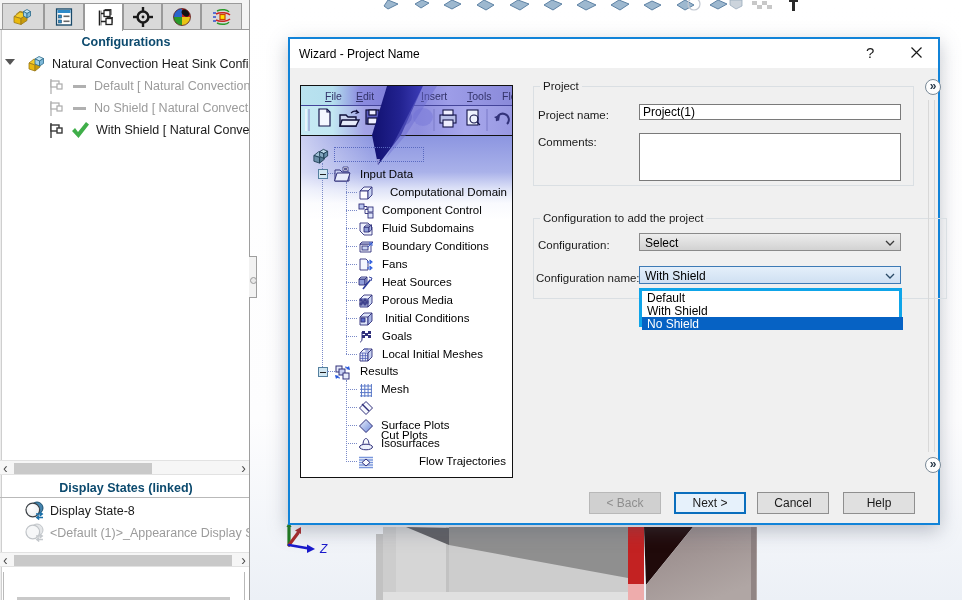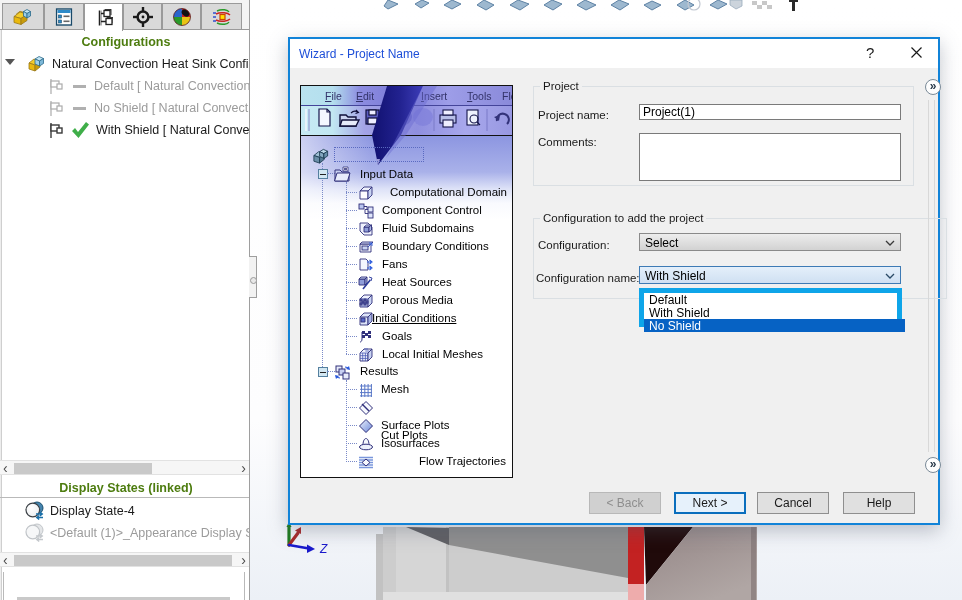--- a/index.html
+++ b/index.html
@@ -9,33 +9,33 @@
 
 #gfx { left:250px; top:0; width:712px; height:600px;
   background:linear-gradient(180deg,#ffffff 0%,#fdfdfe 70%,#ecf0f6 100%); }
 
 #lpanel { left:0; top:0; width:250px; height:600px; background:#fff; border-right:1px solid #9e9e9e; overflow:hidden; }
 #tabbar { left:0; top:0; width:250px; height:30px; background:#f4f4f4; }
 .tab { position:absolute; top:3px; height:27px; background:#d9d9d9; border:1px solid #9a9a9a; border-bottom:none; }
 .tabline { position:absolute; top:29px; height:1px; background:#9a9a9a; }
 .tab.active { background:#ffffff; height:28px; z-index:3; }
 .ticon { position:absolute; left:50%; top:50%; transform:translate(-50%,-50%); }
-.hdr { position:absolute; left:4px; width:244px; text-align:center; font-weight:bold; font-size:12.5px; color:#4d7c0f; }
+.hdr { position:absolute; left:4px; width:244px; text-align:center; font-weight:bold; font-size:12.5px; color:#0c4a6e; }
 .trow { position:absolute; font-size:12.5px; white-space:nowrap; }
 .gray { color:#9b9b9b; }
 .blk { color:#1a1a1a; }
 
 .sbar { position:absolute; left:0; width:249px; height:15px; background:#f6f6f6; border-top:1px solid #e2e2e2; border-bottom:1px solid #e2e2e2; }
 .sthumb { position:absolute; top:2px; height:11px; background:#c9c9c9; }
 .sarr { position:absolute; top:0px; font-size:14px; color:#4a4a4a; line-height:14px; }
 
 #dlg { left:288px; top:37px; width:652px; height:488px; background:#f0f0f0;
   border:2px solid #1183d8; box-shadow:0 6px 18px rgba(80,90,110,0.35); }
 #dtitle { left:0; top:0; width:100%; height:29px; background:#ffffff; }
-#dtitle .t { position:absolute; left:9px; top:8px; font-size:12px; color:#1d4ed8; }
+#dtitle .t { position:absolute; left:9px; top:8px; font-size:12px; color:#000000; }
 #dtitle .q { position:absolute; left:576px; top:5px; font-size:15px; color:#1a1a1a; }
 
 #wimg { left:10px; top:46px; width:213px; height:393px; border:1px solid #111; background:#fff; overflow:hidden; }
 .wtree { position:absolute; font-size:11.5px; color:#000; white-space:nowrap; }
 
 .grp { position:absolute; border:1px solid #dadfe3; }
 .glabel { position:absolute; top:-7px; left:6px; background:#f0f0f0; padding:0 3px; font-size:11.5px; color:#1a1a1a; }
 .lbl { position:absolute; font-size:11.5px; color:#1a1a1a; white-space:nowrap; }
 .tfield { position:absolute; background:#fff; border:1px solid #7a7a7a; font-size:12px; color:#000; padding-left:3px; }
 .combo { position:absolute; height:18px; border:1px solid #8a8a8a; font-size:12px; color:#000;
@@ -242,21 +242,21 @@
           <stop offset="0" stop-color="#ffffff"></stop>
             <stop offset="0.75" stop-color="#eceef0"></stop>
             <stop offset="1" stop-color="#c8ccd0"></stop>
         </radialGradient>
       </defs>
       <circle cx="12" cy="7" r="6" fill="#4584ae" stroke="#1d5170" stroke-width="1"></circle>
       <circle cx="7.8" cy="9" r="6.8" fill="url(#ds1)" stroke="#3a3f44" stroke-width="1.2"></circle>
       <path d="M11,13 h6 m-2.2,-2 l2.5,2 l-2.5,2" stroke="#1a6fa8" stroke-width="1.4" fill="none"></path>
       <path d="M18,16.5 h-6 m2.2,-2 l-2.5,2 l2.5,2" stroke="#1a6fa8" stroke-width="1.4" fill="none"></path>
     </svg>
-    <div class="trow blk" style="left:50px;top:504px;">Display State-4</div>
+    <div class="trow blk" style="left:50px;top:504px;">Display State-8</div>
     <svg class="abs" style="left:25px;top:523px;" width="20" height="19" viewBox="0 0 20 19">
       <circle cx="12" cy="7" r="6" fill="#e4e6e8" stroke="#c2c6ca" stroke-width="1"></circle>
       <circle cx="7.8" cy="9" r="6.8" fill="#f6f7f8" stroke="#c0c4c8" stroke-width="1.2"></circle>
       <path d="M11,13 h6 m-2.2,-2 l2.5,2 l-2.5,2" stroke="#c4c8cc" stroke-width="1.4" fill="none"></path>
       <path d="M18,16.5 h-6 m2.2,-2 l-2.5,2 l2.5,2" stroke="#c4c8cc" stroke-width="1.4" fill="none"></path>
     </svg>
     <div class="trow gray" style="left:50px;top:526px;">&lt;Default (1)&gt;_Appearance Display Sta</div>
 
     <div class="abs" style="left:3px;top:572px;width:1px;height:28px;background:#b9b9b9;"></div>
     <div class="abs" style="left:244px;top:572px;width:1px;height:28px;background:#b9b9b9;"></div>
@@ -452,21 +452,21 @@
         <rect x="2" y="10" width="2" height="2" fill="#6a76c0"></rect>
           <rect x="6" y="10" width="2" height="2" fill="#6a76c0"></rect>
       </svg>
       <div class="wtree" style="left:81px;top:208px;">Porous Media</div>
       <svg class="abs" style="left:57px;top:225px;" width="16" height="16" viewBox="0 0 16 16" stroke="#30307a" stroke-width="0.9">
         <polygon points="2,6 6,2 14,2 10,6 10,14 2,14" fill="#dde4f8"></polygon>
         <path d="M10,6 14,2 14,10 10,14 Z" fill="#aab6e4"></path>
         <path d="M2,6 h8" fill="none"></path>
         <polygon points="3,7 7,7 7,11 3,11" fill="#5a6ac8"></polygon>
       </svg>
-      <div class="wtree" style="left:71px;top:226px;text-decoration:underline;">Initial Conditions</div>
+      <div class="wtree" style="left:84px;top:226px;">Initial Conditions</div>
       <svg class="abs" style="left:57px;top:243px;" width="16" height="16" viewBox="0 0 16 16">
         <g fill="#30307a">
           <rect x="4" y="2" width="3" height="3"></rect>
             <rect x="10" y="2" width="3" height="3"></rect>
           <rect x="7" y="4" width="3" height="3"></rect>
             <rect x="4" y="6" width="3" height="3"></rect>
           <rect x="10" y="6" width="3" height="3"></rect>
         </g>
         <path d="M4,10 c0,2 -1,3 -2,3 m2,-3 v-7" stroke="#30307a" fill="none"></path>
       </svg>
@@ -529,21 +529,21 @@
         </svg>
       </div>
     <div class="lbl" style="left:246px;top:233px;">Configuration name:</div>
     <div class="combo" style="left:349px;top:227px;width:262px;background:linear-gradient(#e4effa,#cfe0f2);border-color:#3d7ab5;">
         <span class="ctext">With Shield</span>
         <svg class="chev" width="10" height="6" viewBox="0 0 10 6">
           <path d="M1,1 L5,5 L9,1" stroke="#2a4a66" stroke-width="1.3" fill="none"></path>
         </svg>
       </div>
 
-    <div class="abs" style="left:349px;top:249px;width:263px;height:39px;background:#fff;border:5px solid #0ea5e9;z-index:5;">
+    <div class="abs" style="left:349px;top:249px;width:263px;height:39px;background:#fff;border:3px solid #0ea5e9;z-index:5;">
       <div style="position:absolute;left:5px;top:0px;font-size:12px;">Default</div>
       <div style="position:absolute;left:5px;top:13px;font-size:12px;">With Shield</div>
       <div style="position:absolute;left:0;top:26px;width:261px;height:13px;background:#0662c4;">
         <div style="position:absolute;left:5px;top:0;font-size:12px;color:#fff;">No Shield</div>
       </div>
     </div>
 
     <div class="btn" style="left:299px;top:453px;background:#d0d0d0;border-color:#b8b8b8;color:#8e8e8e;">&lt; Back</div>
     <div class="btn" style="left:384px;top:453px;border:2px solid #0a6ebd;background:#e6f1fb;line-height:18px;">Next &gt;</div>
     <div class="btn" style="left:467px;top:453px;">Cancel</div>

